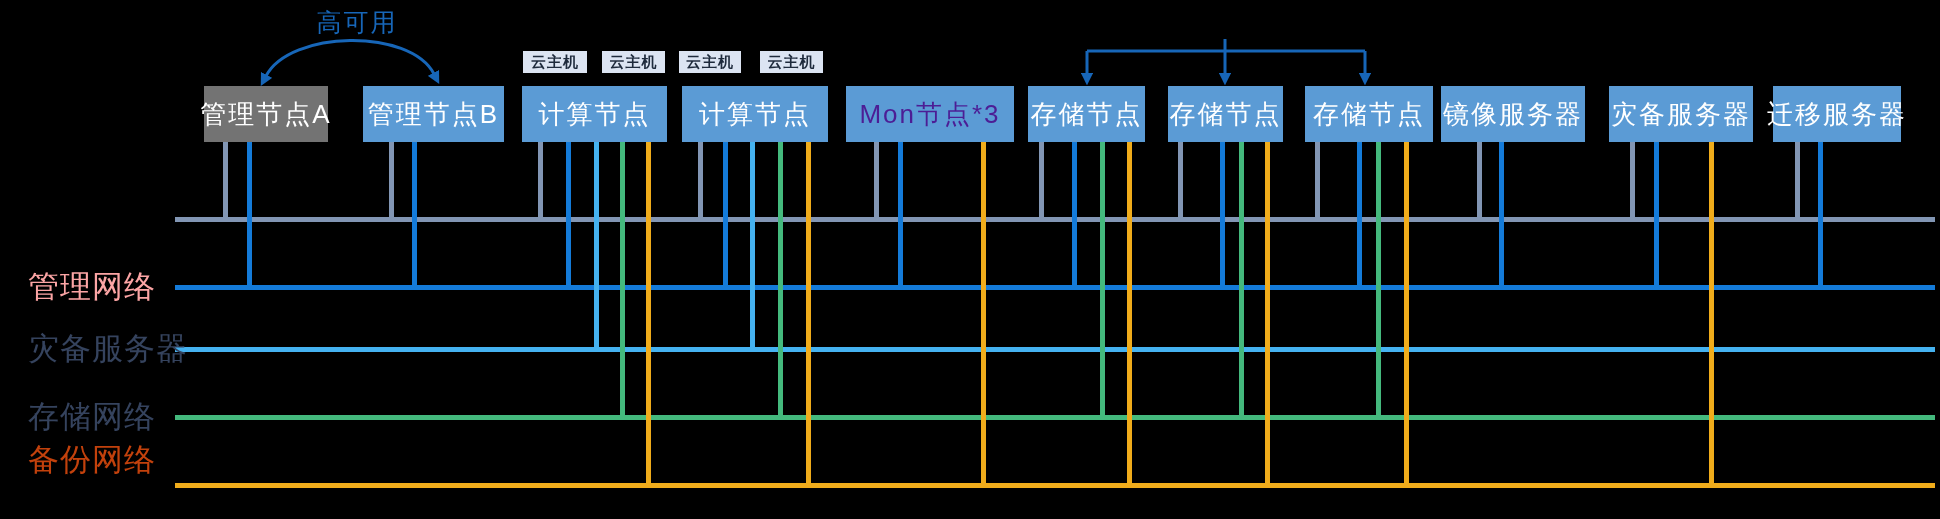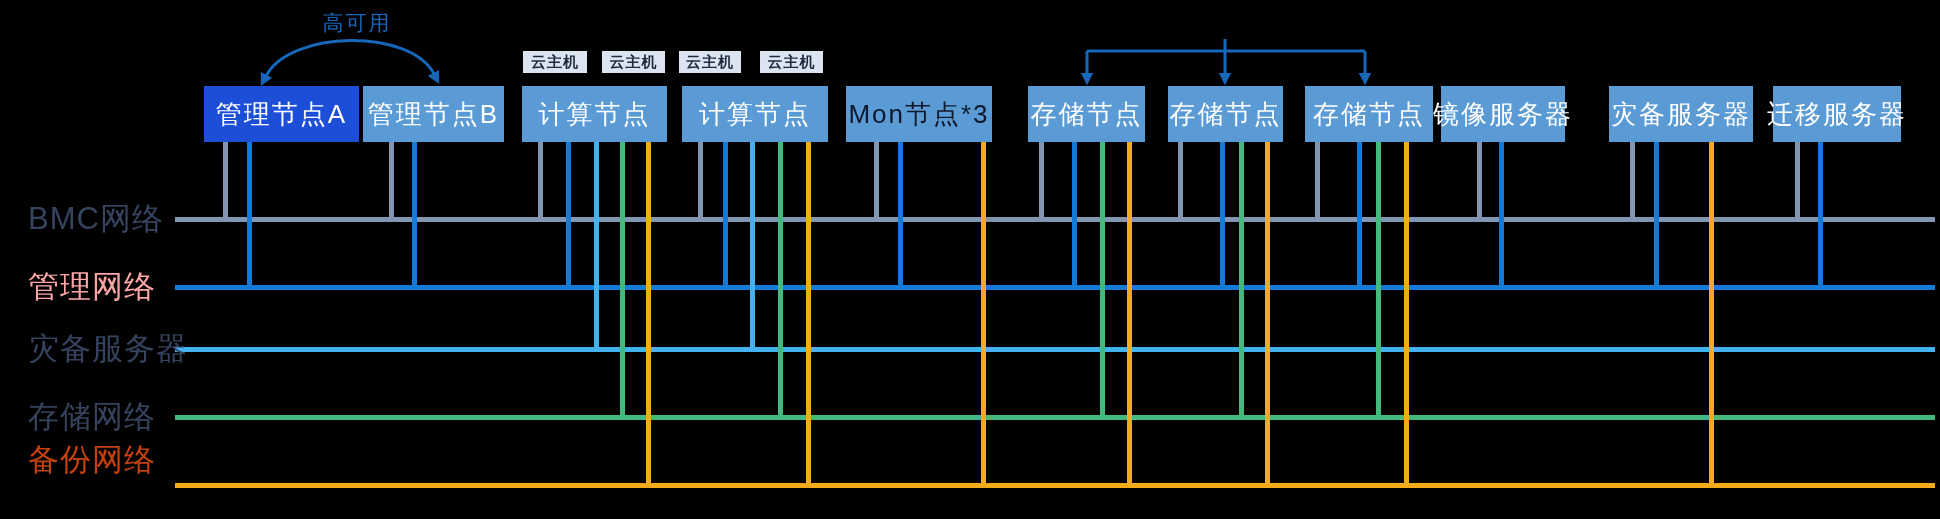--- a/index.html
+++ b/index.html
@@ -25,21 +25,21 @@
     z-index:4;
   }
   .cloud-box{
     position:absolute;top:51px;height:22px;
     display:flex;align-items:center;justify-content:center;
     font-size:15px;font-weight:700;letter-spacing:1px;white-space:nowrap;
     z-index:4;
   }
   .annot-text{
     position:absolute;
-    font-size:21px;line-height:27px;letter-spacing:2px;white-space:nowrap;
+    font-size:25px;line-height:27px;letter-spacing:2px;white-space:nowrap;
     transform:translateX(-50%);
     z-index:6;
   }
 </style>
 </head>
 <body>
 
 <div id="canvas" style="width: 1940px; height: 519px; background: rgb(0, 0, 0);">
   <svg id="annotation-overlay" width="1940" height="519">
       <defs>
@@ -48,70 +48,69 @@
         </marker>
       </defs>
       <path d="M 266 76 C 290 30, 410 28, 434 74" fill="none" stroke="#1766B8" stroke-width="3" marker-start="url(#arr)" marker-end="url(#arr)"></path>
       <path d="M 1225 39 V 51" fill="none" stroke="#1766B8" stroke-width="3"></path>
       <path d="M 1087 51 H 1365" fill="none" stroke="#1766B8" stroke-width="3"></path>
       <path d="M 1087 51 V 74" fill="none" stroke="#1766B8" stroke-width="3" marker-end="url(#arr)"></path>
       <path d="M 1225 51 V 74" fill="none" stroke="#1766B8" stroke-width="3" marker-end="url(#arr)"></path>
       <path d="M 1365 51 V 74" fill="none" stroke="#1766B8" stroke-width="3" marker-end="url(#arr)"></path>
     </svg>
   <div class="annot-text" id="ha-text" style="left: 357px; top: 9px; color: rgb(23, 102, 184);">高可用</div>
-<div class="net-label" style="top: 203px; color: rgb(53, 67, 94);">BMC网络</div>
     <div class="h-line" style="left: 175px; top: 217px; width: 1760px; background: rgb(130, 150, 180);"></div>
     <div class="net-label" style="top: 271px; color: #fca5a5;">管理网络</div>
     <div class="h-line" style="left: 175px; top: 285px; width: 1760px; background: rgb(20, 123, 217);"></div>
     <div class="net-label" style="top: 333px; color: rgb(53, 67, 94);">灾备服务器</div>
     <div class="h-line" style="left: 175px; top: 347px; width: 1760px; background: rgb(69, 178, 240);"></div>
     <div class="net-label" style="top: 401px; color: rgb(53, 67, 94); text-align: center;">存储网络</div>
     <div class="h-line" style="left: 175px; top: 415px; width: 1760px; background: rgb(68, 185, 125);"></div>
     <div class="net-label" style="top: 444px; color: #c2410c;">备份网络</div>
     <div class="h-line" style="left: 175px; top: 483px; width: 1760px; background: rgb(240, 172, 27);"></div>
     <div class="v-line" style="left: 223px; top: 140px; height: 81px; background: rgb(130, 150, 180);"></div>
     <div class="v-line" style="left: 247px; top: 140px; height: 149px; background: rgb(20, 123, 217);"></div>
-    <div class="node-box" style="left: 204px; width: 155px; background: #1d4ed8; color: rgb(255, 255, 255);">管理节点A</div>
+    <div class="node-box" style="left: 204px; width: 124px; background: #737373; color: rgb(255, 255, 255);">管理节点A</div>
     <div class="v-line" style="left: 389px; top: 140px; height: 81px; background: rgb(130, 150, 180);"></div>
     <div class="v-line" style="left: 412px; top: 140px; height: 149px; background: rgb(20, 123, 217);"></div>
     <div class="node-box" style="left: 363px; width: 141px; background: rgb(91, 155, 213); color: rgb(255, 255, 255);">管理节点B</div>
     <div class="v-line" style="left: 538px; top: 140px; height: 81px; background: rgb(130, 150, 180);"></div>
     <div class="v-line" style="left: 566px; top: 140px; height: 149px; background: rgb(20, 123, 217);"></div>
     <div class="v-line" style="left: 594px; top: 140px; height: 211px; background: rgb(69, 178, 240);"></div>
     <div class="v-line" style="left: 620px; top: 140px; height: 279px; background: rgb(68, 185, 125);"></div>
     <div class="v-line" style="left: 646px; top: 140px; height: 347px; background: rgb(240, 172, 27);"></div>
     <div class="node-box" style="left: 522px; width: 145px; background: rgb(91, 155, 213); color: rgb(255, 255, 255);">计算节点</div>
     <div class="v-line" style="left: 698px; top: 140px; height: 81px; background: rgb(130, 150, 180);"></div>
     <div class="v-line" style="left: 723px; top: 140px; height: 149px; background: rgb(20, 123, 217);"></div>
     <div class="v-line" style="left: 750px; top: 140px; height: 211px; background: rgb(69, 178, 240);"></div>
     <div class="v-line" style="left: 778px; top: 140px; height: 279px; background: rgb(68, 185, 125);"></div>
     <div class="v-line" style="left: 806px; top: 140px; height: 347px; background: rgb(240, 172, 27);"></div>
     <div class="node-box" style="left: 682px; width: 146px; background: rgb(91, 155, 213); color: rgb(255, 255, 255);">计算节点</div>
     <div class="v-line" style="left: 874px; top: 140px; height: 81px; background: rgb(130, 150, 180);"></div>
     <div class="v-line" style="left: 898px; top: 140px; height: 149px; background: rgb(20, 123, 217);"></div>
     <div class="v-line" style="left: 981px; top: 140px; height: 347px; background: rgb(240, 172, 27);"></div>
-    <div class="node-box" style="left: 846px; width: 146px; background: rgb(91, 155, 213); color: #0f172a;">Mon节点*3</div>
+    <div class="node-box" style="left: 846px; width: 168px; background: rgb(91, 155, 213); color: #4c1d95;">Mon节点*3</div>
     <div class="v-line" style="left: 1039px; top: 140px; height: 81px; background: rgb(130, 150, 180);"></div>
     <div class="v-line" style="left: 1072px; top: 140px; height: 149px; background: rgb(20, 123, 217);"></div>
     <div class="v-line" style="left: 1100px; top: 140px; height: 279px; background: rgb(68, 185, 125);"></div>
     <div class="v-line" style="left: 1127px; top: 140px; height: 347px; background: rgb(240, 172, 27);"></div>
     <div class="node-box" style="left: 1028px; width: 117px; background: rgb(91, 155, 213); color: rgb(255, 255, 255);">存储节点</div>
     <div class="v-line" style="left: 1178px; top: 140px; height: 81px; background: rgb(130, 150, 180);"></div>
     <div class="v-line" style="left: 1220px; top: 140px; height: 149px; background: rgb(20, 123, 217);"></div>
     <div class="v-line" style="left: 1239px; top: 140px; height: 279px; background: rgb(68, 185, 125);"></div>
     <div class="v-line" style="left: 1265px; top: 140px; height: 347px; background: rgb(240, 172, 27);"></div>
     <div class="node-box" style="left: 1168px; width: 115px; background: rgb(91, 155, 213); color: rgb(255, 255, 255);">存储节点</div>
     <div class="v-line" style="left: 1315px; top: 140px; height: 81px; background: rgb(130, 150, 180);"></div>
     <div class="v-line" style="left: 1357px; top: 140px; height: 149px; background: rgb(20, 123, 217);"></div>
     <div class="v-line" style="left: 1376px; top: 140px; height: 279px; background: rgb(68, 185, 125);"></div>
     <div class="v-line" style="left: 1404px; top: 140px; height: 347px; background: rgb(240, 172, 27);"></div>
     <div class="node-box" style="left: 1305px; width: 128px; background: rgb(91, 155, 213); color: rgb(255, 255, 255);">存储节点</div>
     <div class="v-line" style="left: 1477px; top: 140px; height: 81px; background: rgb(130, 150, 180);"></div>
     <div class="v-line" style="left: 1499px; top: 140px; height: 149px; background: rgb(20, 123, 217);"></div>
-    <div class="node-box" style="left: 1441px; width: 124px; background: rgb(91, 155, 213); color: rgb(255, 255, 255);">镜像服务器</div>
+    <div class="node-box" style="left: 1441px; width: 144px; background: rgb(91, 155, 213); color: rgb(255, 255, 255);">镜像服务器</div>
     <div class="v-line" style="left: 1630px; top: 140px; height: 81px; background: rgb(130, 150, 180);"></div>
     <div class="v-line" style="left: 1654px; top: 140px; height: 149px; background: rgb(20, 123, 217);"></div>
     <div class="v-line" style="left: 1709px; top: 140px; height: 347px; background: rgb(240, 172, 27);"></div>
     <div class="node-box" style="left: 1609px; width: 144px; background: rgb(91, 155, 213); color: rgb(255, 255, 255);">灾备服务器</div>
     <div class="v-line" style="left: 1795px; top: 140px; height: 81px; background: rgb(130, 150, 180);"></div>
     <div class="v-line" style="left: 1818px; top: 140px; height: 149px; background: rgb(20, 123, 217);"></div>
     <div class="node-box" style="left: 1773px; width: 128px; background: rgb(91, 155, 213); color: rgb(255, 255, 255);">迁移服务器</div>
     <div class="cloud-box" style="left: 523px; width: 64px; background: rgb(220, 228, 242); color: rgb(30, 42, 60);">云主机</div>
     <div class="cloud-box" style="left: 602px; width: 63px; background: rgb(220, 228, 242); color: rgb(30, 42, 60);">云主机</div>
     <div class="cloud-box" style="left: 679px; width: 62px; background: rgb(220, 228, 242); color: rgb(30, 42, 60);">云主机</div>

